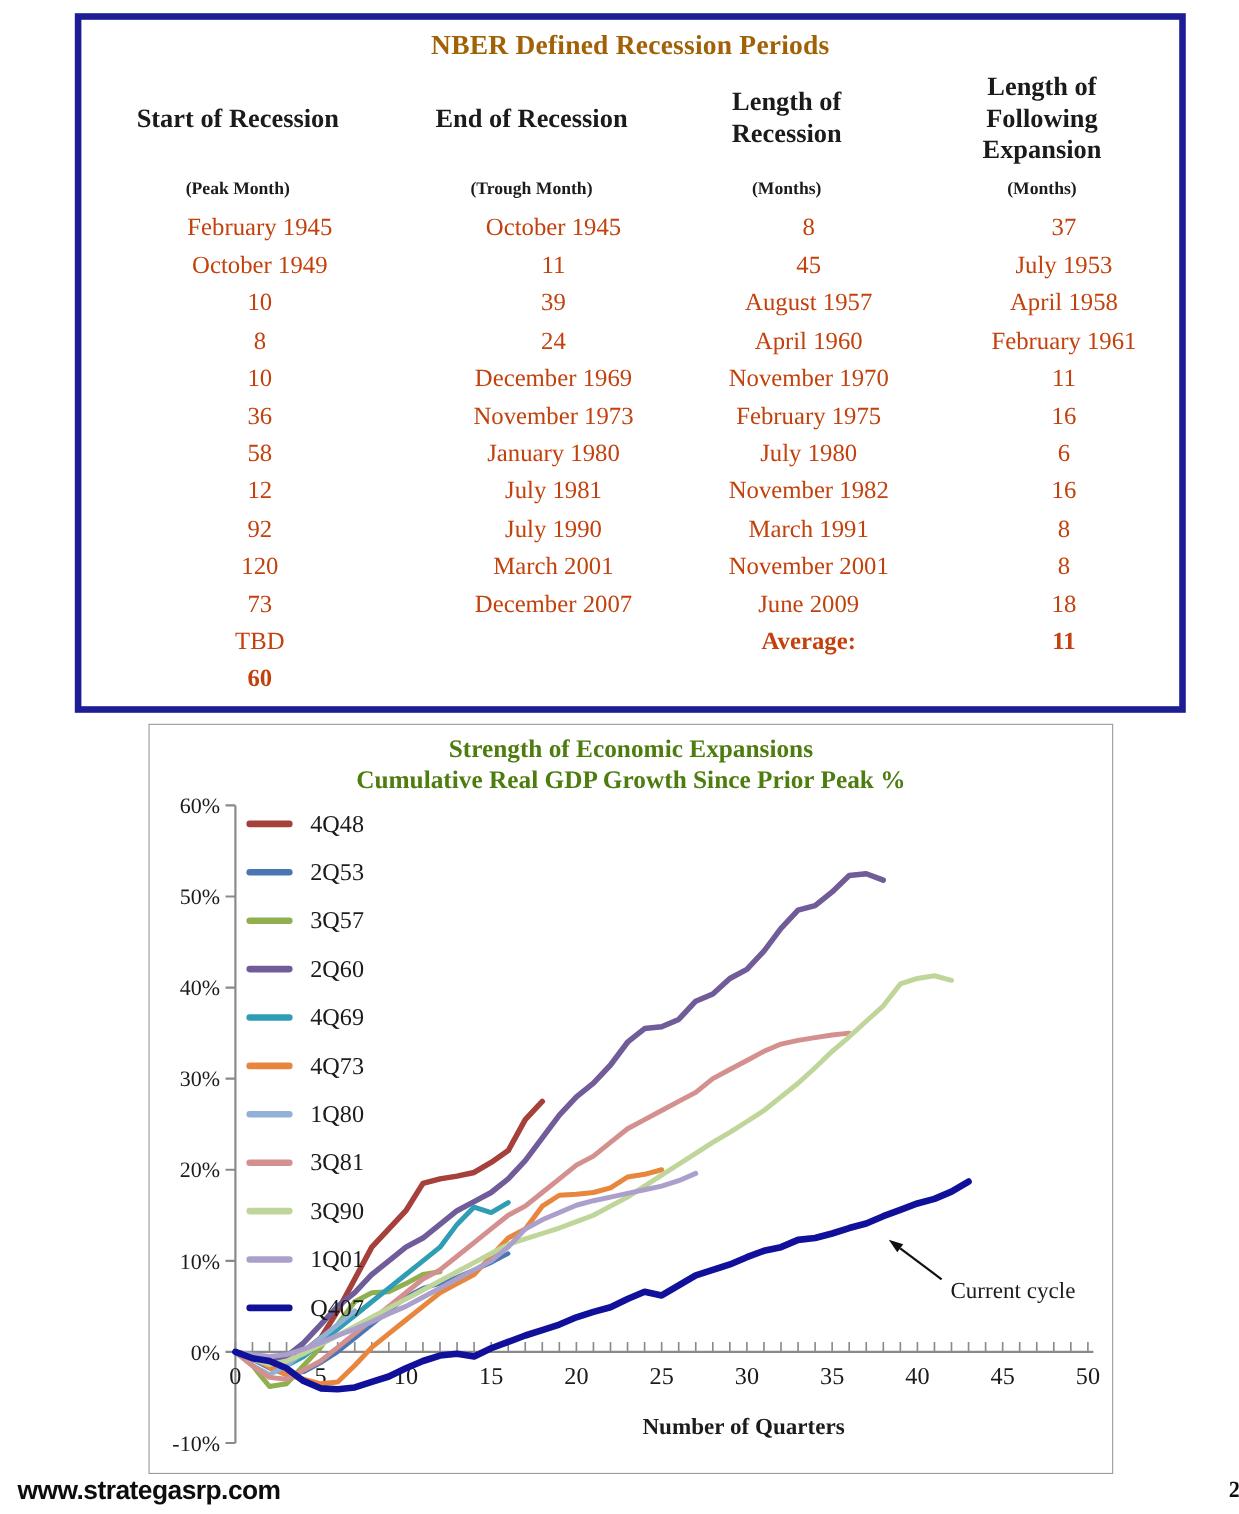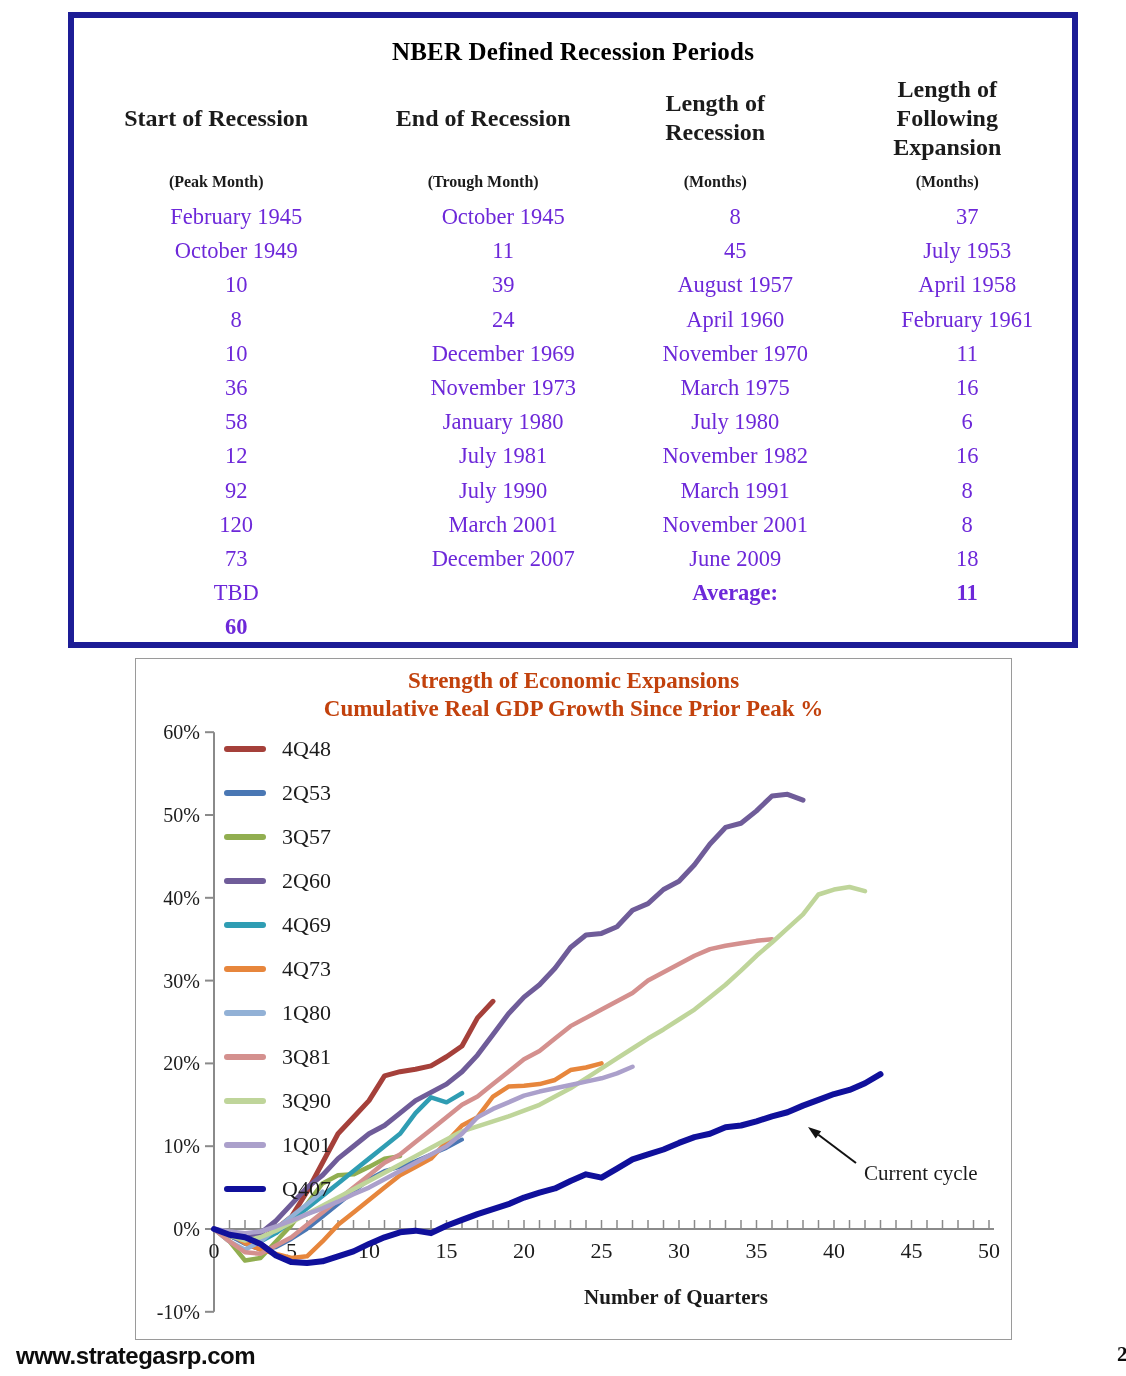--- a/index.html
+++ b/index.html
@@ -2,38 +2,38 @@
 <html><head>
 <meta charset="utf-8">
 <style>
   html,body{margin:0;padding:0;background:#ffffff;}
   body{width:1126px;height:1376px;position:relative;overflow:hidden;
        font-family:"Liberation Serif", serif;color:#1b1b1b;}
 
   
   .table-panel{position:absolute;left:68px;top:12px;width:1010px;height:636px;
     border:6px solid #1d1d96;background:#ffffff;box-sizing:border-box;}
-  .table-title{margin-top:20px;text-align:center;font-weight:bold;font-size:25px;
-    color:#000000;letter-spacing:.2px;}
+  .table-title{margin-top:10px;text-align:center;font-weight:bold;font-size:25px;
+    color:#a16207;letter-spacing:.2px;}
   .thead{display:grid;grid-template-columns:28.5% 25% 21.5% 25%;margin-top:6px;height:92px;}
   .th{display:flex;align-items:center;justify-content:center;text-align:center;
     font-weight:bold;font-size:24px;line-height:29px;}
   .th .wrap3{width:150px;}
   .th .wrap4{width:140px;}
   .thead2{display:grid;grid-template-columns:28.5% 25% 21.5% 25%;height:36px;}
   .th2{display:flex;align-items:center;justify-content:center;font-weight:bold;font-size:16px;}
   .tbody{display:grid;grid-template-columns:28.5% 25% 21.5% 25%;grid-auto-rows:34.2px;}
-  .td{display:flex;align-items:center;justify-content:center;font-size:22.5px;color:#6d28d9;padding-left:40px;}
+  .td{display:flex;align-items:center;justify-content:center;font-size:22.5px;color:#c2410c;padding-left:40px;}
   .td.bold{font-weight:bold;}
 
   
   .chart-panel{position:absolute;left:135px;top:658px;width:877px;height:682px;
     border:1px solid #9a9a9a;background:#ffffff;box-sizing:border-box;}
   .chart-title{position:absolute;left:0;top:8px;width:100%;text-align:center;
-    font-weight:bold;font-size:23px;line-height:28px;color:#c2410c;}
+    font-weight:bold;font-size:23px;line-height:28px;color:#4d7c0f;}
   .chart-svg{position:absolute;left:0;top:0;width:877px;height:682px;}
   .chart-legend{position:absolute;left:88px;top:68px;width:130px;}
   .legend-item{height:44px;display:flex;align-items:center;}
   .swatch{display:inline-block;width:42px;height:6px;border-radius:3px;flex:0 0 42px;}
   .legend-label{font-size:22px;margin-left:16px;color:#1b1b1b;}
   text{fill:#1b1b1b;}
   .ytick{font:20px "Liberation Serif", serif;}
   .xtick{font:22px "Liberation Serif", serif;}
   .ann{font:21px "Liberation Serif", serif;}
   .xlabel{font:bold 21px "Liberation Serif", serif;}
@@ -84,21 +84,21 @@
       <div class="td">8</div>
       <div class="td">24</div>
       <div class="td">April 1960</div>
       <div class="td">February 1961</div>
       <div class="td">10</div>
       <div class="td">December 1969</div>
       <div class="td">November 1970</div>
       <div class="td">11</div>
       <div class="td">36</div>
       <div class="td">November 1973</div>
-      <div class="td">March 1975</div>
+      <div class="td">February 1975</div>
       <div class="td">16</div>
       <div class="td">58</div>
       <div class="td">January 1980</div>
       <div class="td">July 1980</div>
       <div class="td">6</div>
       <div class="td">12</div>
       <div class="td">July 1981</div>
       <div class="td">November 1982</div>
       <div class="td">16</div>
       <div class="td">92</div>

